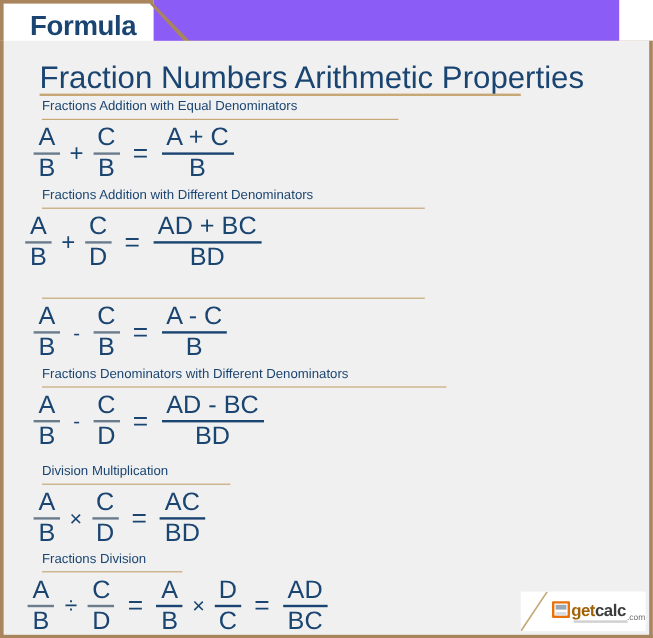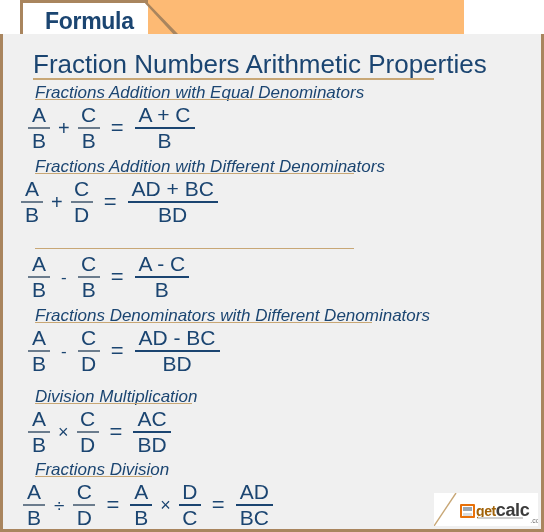--- a/index.html
+++ b/index.html
@@ -20,24 +20,23 @@
     height: 532px;
     background: #ffffff;
     box-sizing: border-box;
   }
 
   
   .header-band {
     position: absolute;
     left: 0;
     top: 0;
-    width: 444px;
+    width: 516px;
     height: 38px;
-    background: #fdba74;
-    margin-left: 20px;
+    background: #8b5cf6;
   }
   .tab {
     position: absolute;
     left: 0;
     top: 0;
     width: 128px;
     height: 37px;
     background: #ffffff;
     border-top: 3px solid #a9855e;
     border-left: 3px solid #a9855e;
@@ -108,25 +107,24 @@
     left: 30px;
     top: 44px;
     width: 401px;
     height: 2px;
     background: #c8a776;
   }
 
   
   .sec-label {
     position: absolute;
-    font-size: 17px;
+    font-size: 11px;
     color: #1b4571;
     white-space: nowrap;
     font-family: "Liberation Sans", sans-serif;
-    font-style: italic;
   }
   .sec-rule {
     position: absolute;
     height: 1px;
     background: #c8a776;
   }
 
   
   .eq {
     position: absolute;
@@ -234,21 +232,21 @@
     background: #d9dde1;
   }
   .logo-get {
     font-size: 14px;
     font-weight: bold;
     color: #a16207;
     letter-spacing: -0.4px;
     font-family: "Liberation Sans", sans-serif;
   }
   .logo-calc {
-    font-size: 18px;
+    font-size: 14px;
     font-weight: bold;
     color: #3c3c3c;
     letter-spacing: -0.4px;
     font-family: "Liberation Sans", sans-serif;
   }
   .logo-dotcom {
     font-size: 7px;
     color: #6e6e6e;
     margin-left: 1px;
     margin-bottom: -3px;

